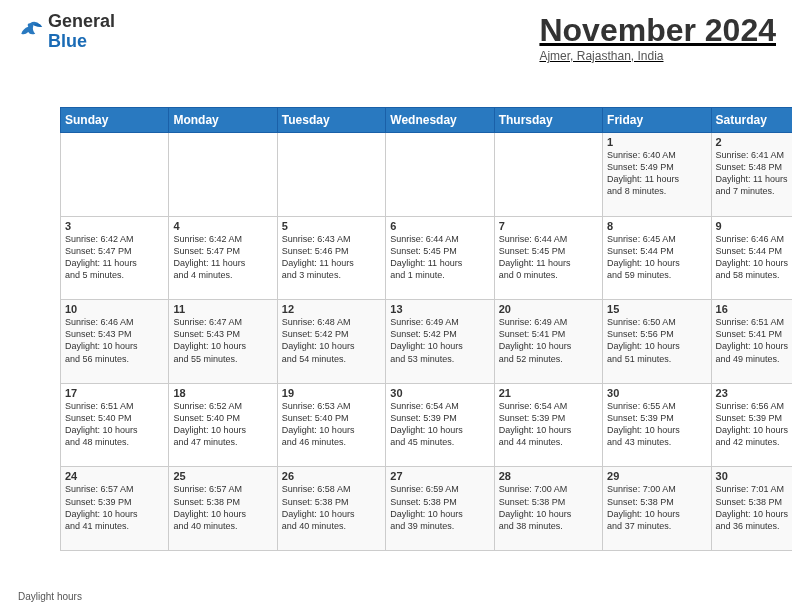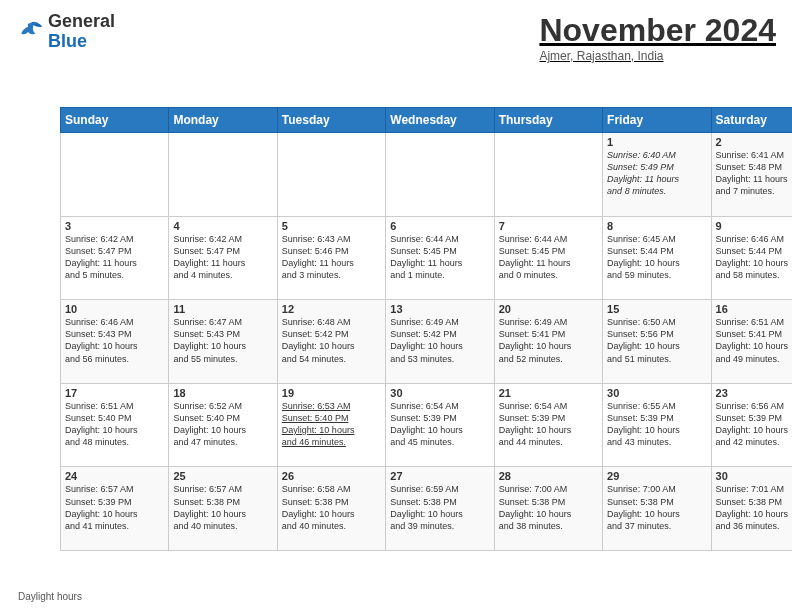--- a/index.html
+++ b/index.html
@@ -140,21 +140,21 @@
     </thead>
     <tbody id="calendar-body">
     <tr>
           <td class="empty-cell"></td>
           <td class="empty-cell"></td>
           <td class="empty-cell"></td>
           <td class="empty-cell"></td>
           <td class="empty-cell"></td>
           <td>
             <span class="day-num">1</span>
-            <div class="day-info" style="white-space: pre-line; font-style: italic;">Sunrise: 6:40 AM
+            <div class="day-info" style="white-space: pre-line;">Sunrise: 6:40 AM
 Sunset: 5:49 PM
 Daylight: 11 hours
 and 8 minutes.</div>
           </td>
           <td>
             <span class="day-num">2</span>
             <div class="day-info" style="white-space: pre-line;">Sunrise: 6:41 AM
 Sunset: 5:48 PM
 Daylight: 11 hours
 and 7 minutes.</div>
@@ -272,21 +272,21 @@
           </td>
           <td>
             <span class="day-num">18</span>
             <div class="day-info" style="white-space: pre-line;">Sunrise: 6:52 AM
 Sunset: 5:40 PM
 Daylight: 10 hours
 and 47 minutes.</div>
           </td>
           <td>
             <span class="day-num">19</span>
-            <div class="day-info" style="white-space: pre-line; text-decoration: underline;">Sunrise: 6:53 AM
+            <div class="day-info" style="white-space: pre-line;">Sunrise: 6:53 AM
 Sunset: 5:40 PM
 Daylight: 10 hours
 and 46 minutes.</div>
           </td>
           <td>
             <span class="day-num">30</span>
             <div class="day-info" style="white-space: pre-line;">Sunrise: 6:54 AM
 Sunset: 5:39 PM
 Daylight: 10 hours
 and 45 minutes.</div>

